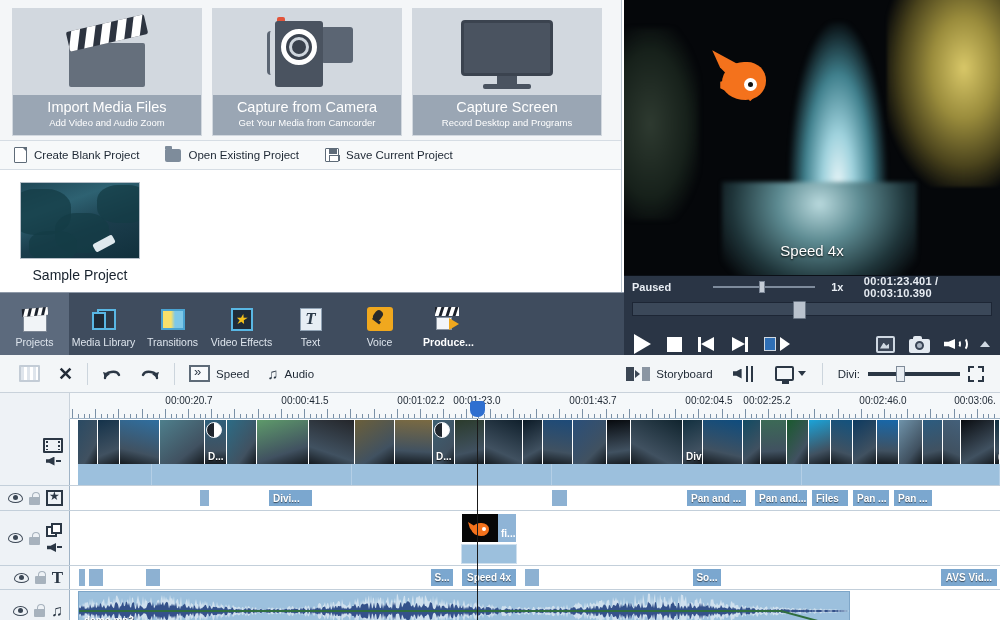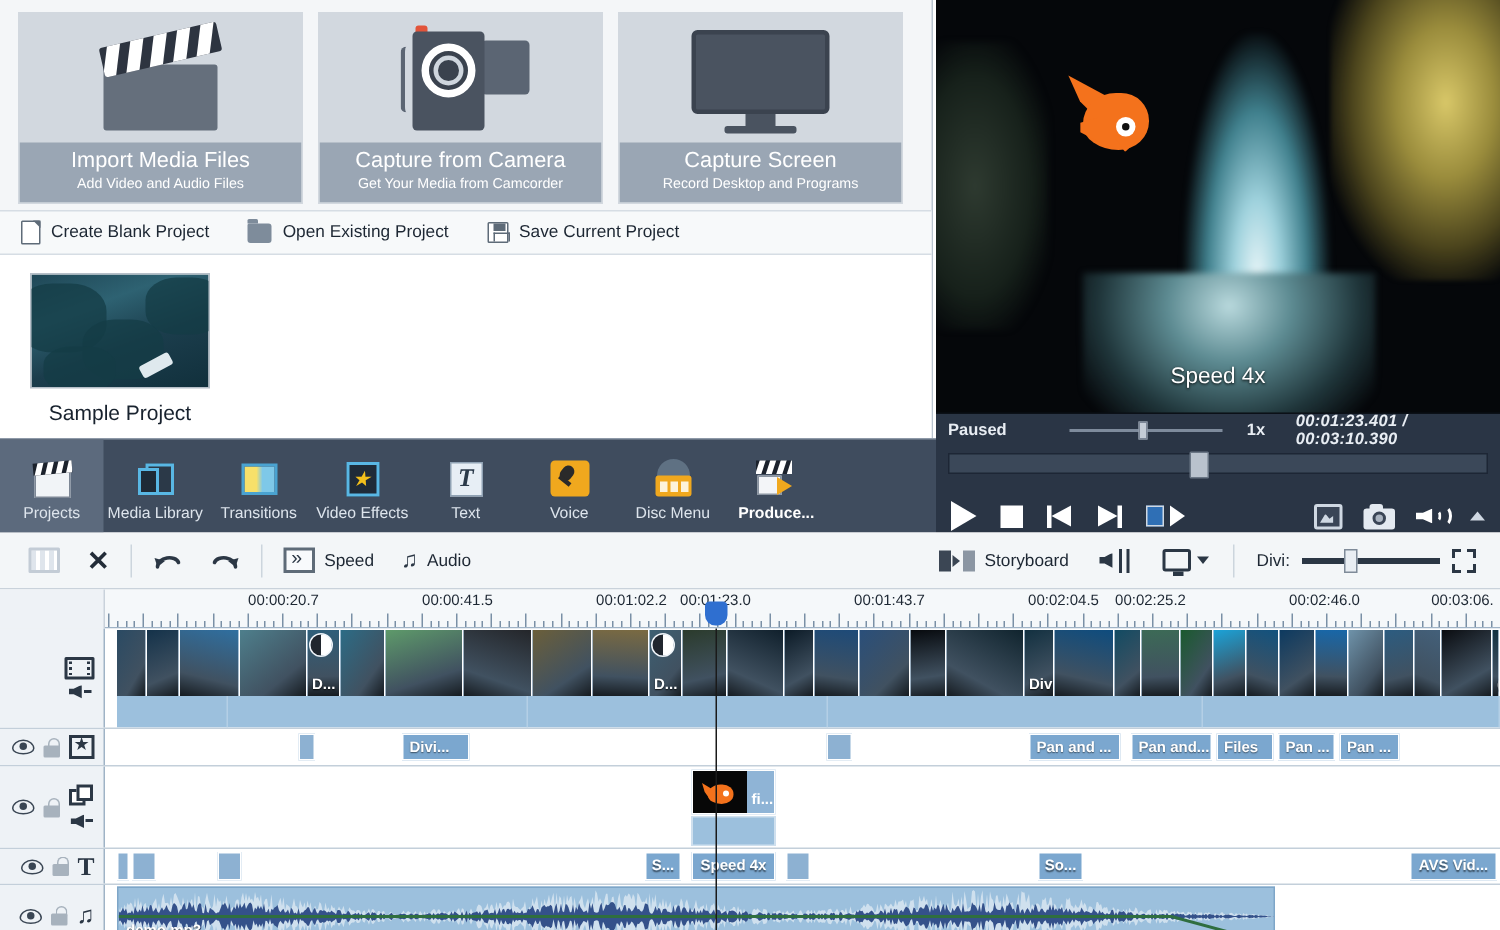--- a/index.html
+++ b/index.html
@@ -225,21 +225,21 @@
   }
   .speed-slider .tr {
     position: absolute; left: 8px; right: 8px; top: 6px; height: 2px;
     background: #7e8b9c;
   }
   .speed-slider .kn {
     position: absolute; left: 54px; top: 1px; width: 6px; height: 12px;
     background: #c4ccd6; border: 1px solid #7b8696;
   }
   .speed-val { width: 28px; }
-  .tc { margin-left: auto; letter-spacing: .2px; font-style: italic; }
+  .tc { margin-left: auto; letter-spacing: .2px; }
   .seek-wrap { height: 26px; padding: 4px 8px 0; }
   .seek {
     position: relative; height: 14px; background: #3b4859;
     border: 1px solid #1d2635;
   }
   .seek .knob {
     position: absolute; left: 160px; top: -2px; width: 13px; height: 18px;
     background: #b9c2cd; border: 1px solid #6a7685; border-radius: 1px;
   }
   .transport {
@@ -541,21 +541,21 @@
               <i style="left:2px"></i>
                 <i style="left:18px"></i>
                 <i style="left:34px"></i>
                 <i style="left:50px"></i>
                 <i style="left:66px"></i>
             </div>
           </div>
         </div>
         <div class="cap">
           <div class="t1">Import Media Files</div>
-          <div class="t2">Add Video and Audio Files</div>
+          <div class="t2">Add Video and Audio Zoom</div>
         </div>
       </div>
 
       <div class="big-card">
         <div class="art">
           <div class="ic-cam">
             <div class="redled"></div>
             <div class="grip"></div>
             <div class="screen"></div>
             <div class="body"></div>
@@ -740,31 +740,20 @@
         </span>
       <span class="lbl">Text</span>
     </div>
     <div class="tab">
       <span class="tab-ic ic-voice">
           <i class="rb"></i>
           <i class="mic"></i>
           <i class="stk"></i>
         </span>
       <span class="lbl">Voice</span>
-    </div>
-    <div class="tab">
-      <span class="tab-ic ic-disc">
-          <i class="dome"></i>
-          <i class="bx2">
-            <i style="left:3px"></i>
-            <i style="left:10px"></i>
-            <i style="left:17px"></i>
-          </i>
-        </span>
-      <span class="lbl">Disc Menu</span>
     </div>
     <div class="tab bold">
       <span class="tab-ic ic-produce">
         <i class="st3">
             <i style="left:1px"></i>
             <i style="left:8px"></i>
             <i style="left:15px"></i>
             <i style="left:22px"></i>
           </i>
         <i class="bd3"></i>

